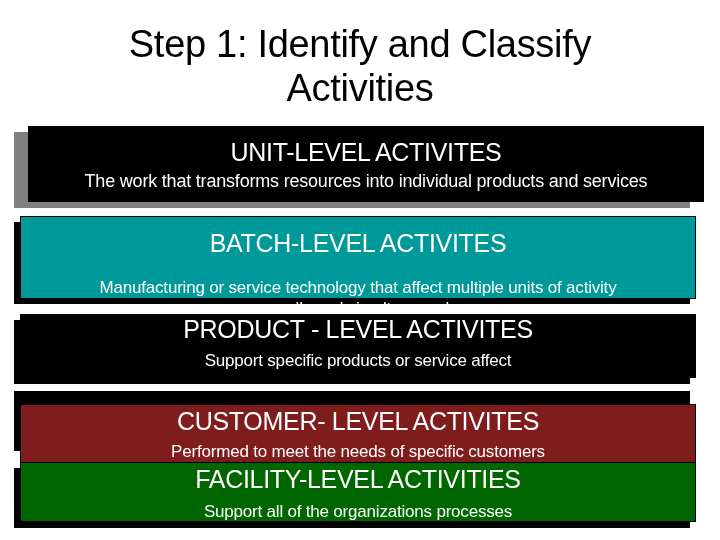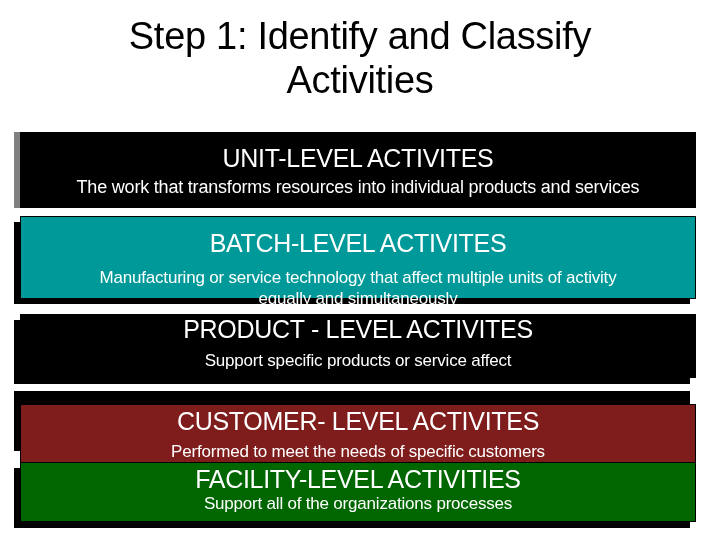--- a/index.html
+++ b/index.html
@@ -1,61 +1,61 @@
 <!DOCTYPE html>
 <html><head>
 <meta charset="utf-8">
 <style>
   html, body { margin: 0; padding: 0; }
   body {
     width: 720px; height: 540px; background: #ffffff; position: relative; overflow: hidden;
     font-family: "Liberation Sans", sans-serif;
   }
   .title {
-    position: absolute; left: 0; top: 14px; width: 720px; text-align: center;
+    position: absolute; left: 0; top: 22px; width: 720px; text-align: center;
     font-size: 38px; line-height: 44px; color: #000; letter-spacing: -0.3px;
   }
   .shadow { position: absolute; }
   .box {
     position: absolute; left: 20px; width: 676px; box-sizing: border-box;
     color: #ffffff; text-align: center; border: 1px solid #000;
   }
   .box .head { font-size: 25px; line-height: 28px; letter-spacing: -0.3px; }
   .box .desc { font-size: 17px; line-height: 21px; letter-spacing: -0.2px; }
 </style>
 </head>
 <body>
 
 <div class="title">
   <div>Step 1: Identify and Classify</div>
   <div>Activities</div>
 </div>
 
 <div class="shadow" style="left:14px; top:132px; width:676px; height:76px; background:#808080;"></div>
-<div class="box" style="top:132px; height:76px; background:#000000; padding-top:11px;">
+<div class="box" style="top:126px; height:76px; background:#000000; padding-top:11px;margin-left:8px;">
   <div class="head">UNIT-LEVEL ACTIVITES</div>
   <div class="desc" style="margin-top:5px; font-size:18px;">The work that transforms resources into individual products and services</div>
 </div>
 
 <div class="shadow" style="left:14px; top:222px; width:676px; height:82px; background:#000000;"></div>
 <div class="box" style="top:216px; height:83px; background:#009999; padding-top:12px;">
   <div class="head">BATCH-LEVEL ACTIVITES</div>
-  <div class="desc" style="margin-top:10px;">Manufacturing or service technology that affect multiple units of activity</div>
+  <div class="desc" style="margin-top:20px;">Manufacturing or service technology that affect multiple units of activity</div>
   <div class="desc">equally and simultaneously</div>
 </div>
 
 <div class="shadow" style="left:14px; top:320px; width:676px; height:64px; background:#000000;"></div>
 <div class="box" style="top:314px; height:64px; background:#000000; padding-top:0px;">
   <div class="head">PRODUCT - LEVEL ACTIVITES</div>
   <div class="desc" style="margin-top:7px;">Support specific products or service affect</div>
 </div>
 
 <div class="shadow" style="left:14px; top:391px; width:676px; height:60px; background:#000000;"></div>
 <div class="box" style="top:404px; height:60px; background:#7f1d1d; padding-top:2px;text-align:center;">
   <div class="head">CUSTOMER- LEVEL ACTIVITES</div>
   <div class="desc" style="margin-top:6px;">Performed to meet the needs of specific customers</div>
 </div>
 
 <div class="shadow" style="left:14px; top:468px; width:676px; height:60px; background:#000000;"></div>
 <div class="box" style="top:462px; height:60px; background:#006600; padding-top:2px;text-align:center;">
   <div class="head">FACILITY-LEVEL ACTIVITIES</div>
-  <div class="desc" style="margin-top:0;">Support all of the organizations processes</div>
+  <div class="desc" style="margin-top:8px;">Support all of the organizations processes</div>
 </div>
 
 </body></html>

